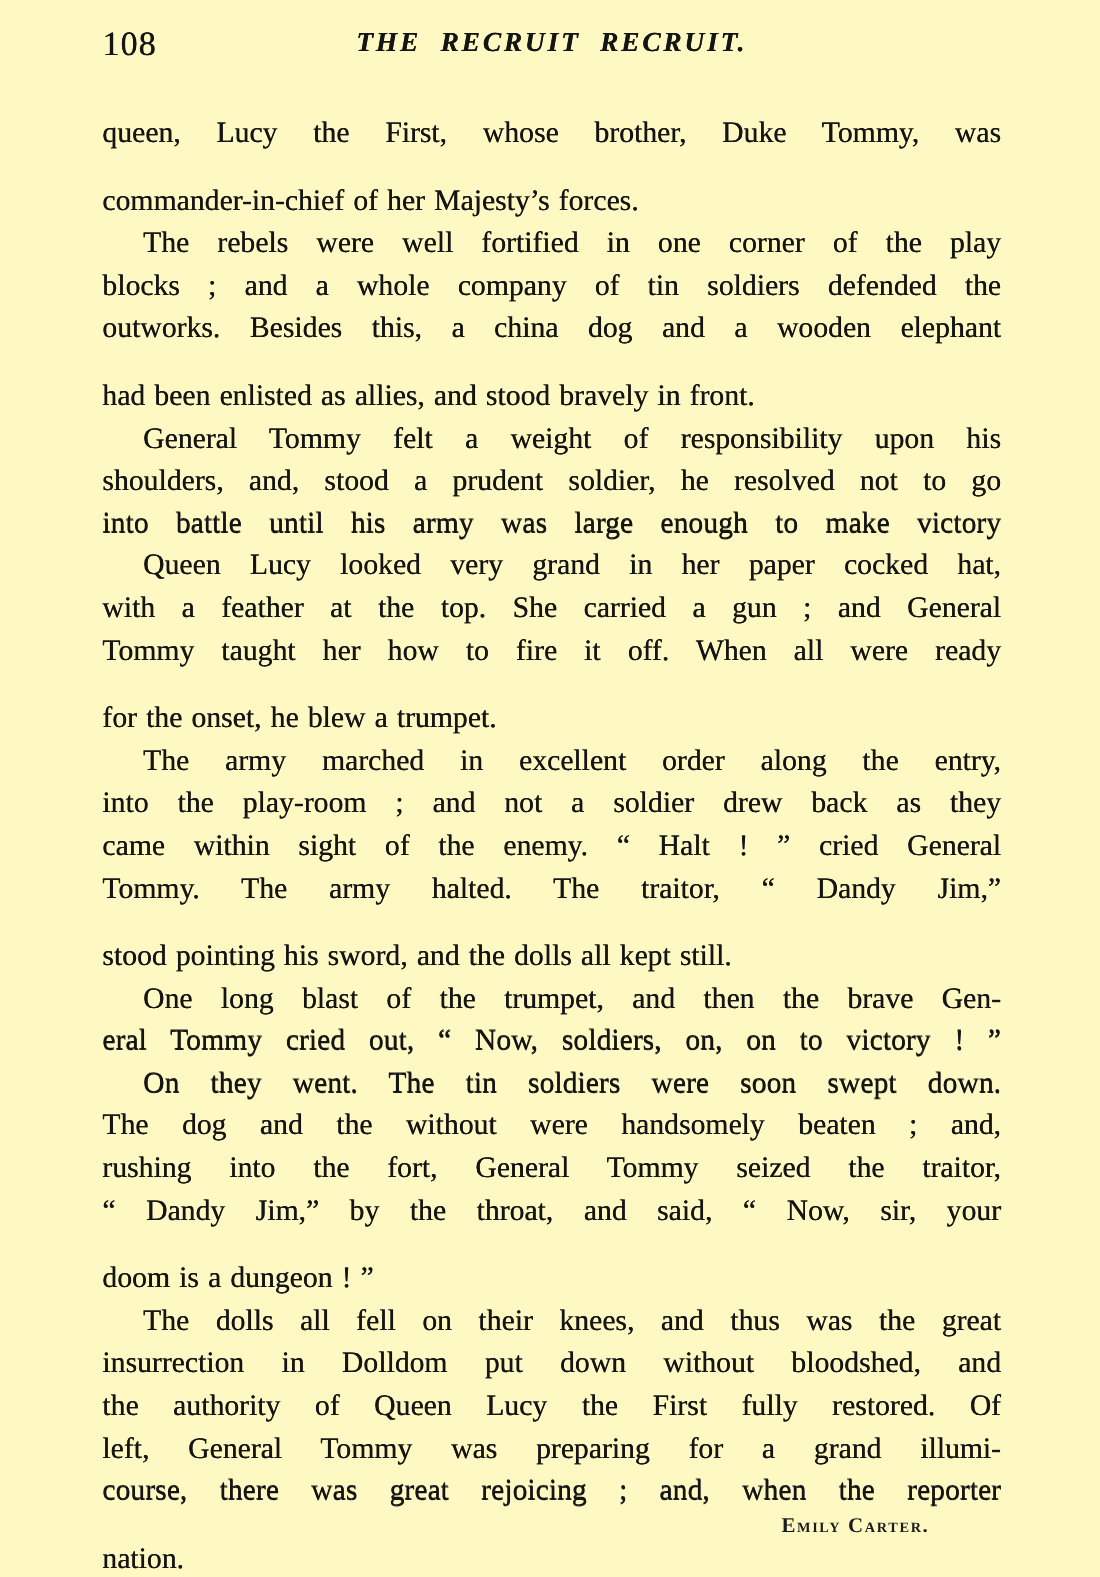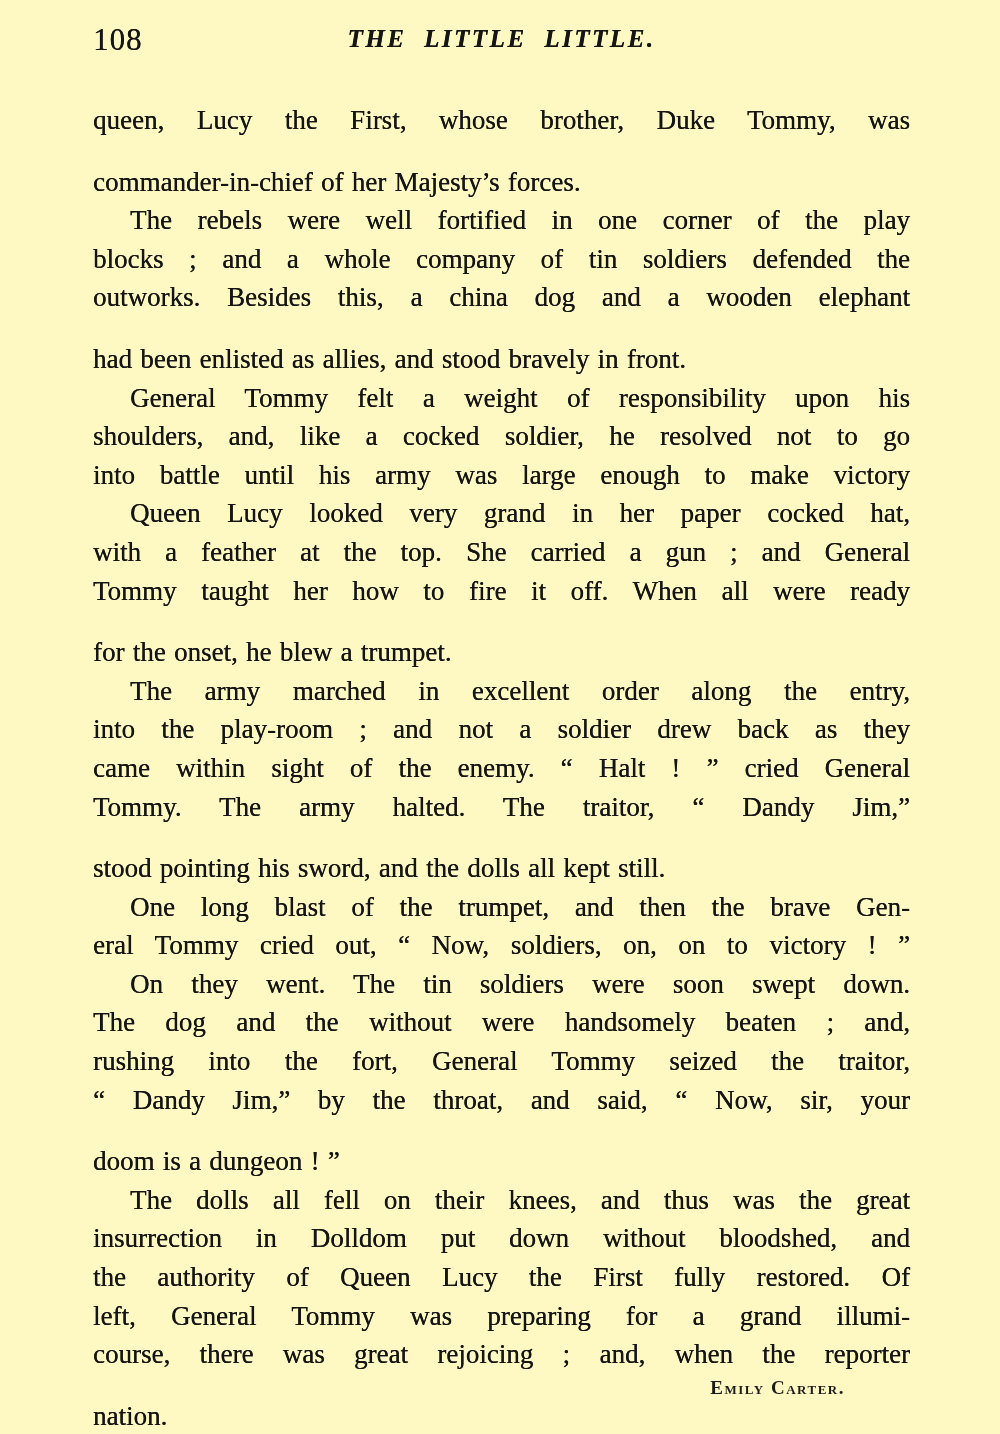--- a/index.html
+++ b/index.html
@@ -72,35 +72,35 @@
     letter-spacing: 1.5px;
     color: #1b1b1b;
     margin-top: 32px;
   }
 </style>
 </head>
 <body>
 
 <div class="page">
   <div class="page-number">108</div>
-  <div class="running-head">THE LITTLE LITTLE.</div>
+  <div class="running-head">THE RECRUIT RECRUIT.</div>
   <div class="body-text">
       <div class="para">
         <div class="line">queen, Lucy the First, whose brother, Duke Tommy, was</div>
         <div class="line short-last">commander-in-chief of her Majesty’s forces.</div>
       </div>
       <div class="para indent-first">
         <div class="line">The rebels were well fortified in one corner of the play</div>
         <div class="line">blocks ; and a whole company of tin soldiers defended the</div>
         <div class="line">outworks. Besides this, a china dog and a wooden elephant</div>
         <div class="line short-last">had been enlisted as allies, and stood bravely in front.</div>
       </div>
       <div class="para indent-first">
         <div class="line">General Tommy felt a weight of responsibility upon his</div>
-        <div class="line">shoulders, and, like a cocked soldier, he resolved not to go</div>
+        <div class="line">shoulders, and, stood a prudent soldier, he resolved not to go</div>
         <div class="line">into battle until his army was large enough to make victory</div>
       </div>
       <div class="para indent-first">
         <div class="line">Queen Lucy looked very grand in her paper cocked hat,</div>
         <div class="line">with a feather at the top. She carried a gun ; and General</div>
         <div class="line">Tommy taught her how to fire it off. When all were ready</div>
         <div class="line short-last">for the onset, he blew a trumpet.</div>
       </div>
       <div class="para indent-first">
         <div class="line">The army marched in excellent order along the entry,</div>

